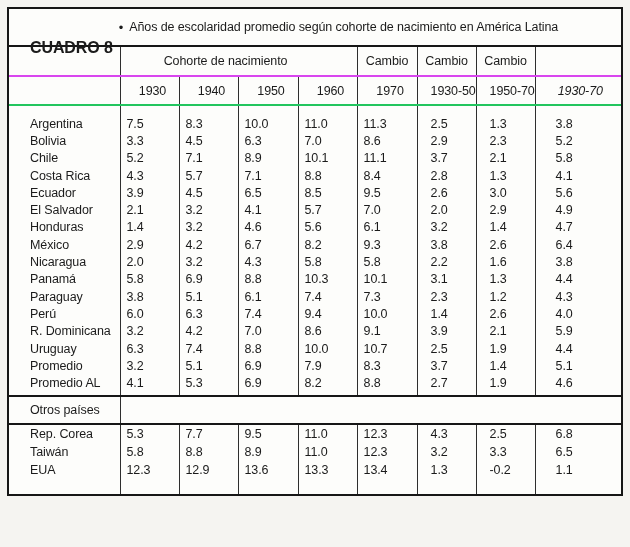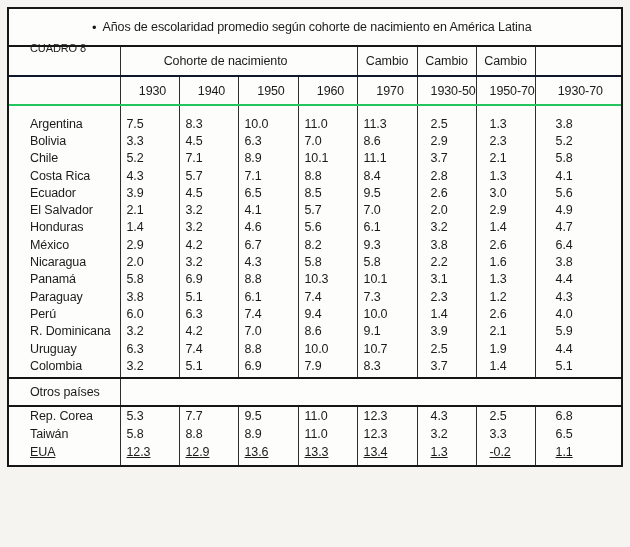--- a/index.html
+++ b/index.html
@@ -18,56 +18,56 @@
     background:#fdfdfb;
   }
   .title-band{
     height:36px;
     border-bottom:2px solid #161616;
     display:flex;align-items:center;
     padding-left:21px;
     letter-spacing:-0.1px;
     font-size:12.5px;
   }
-  .t-label{font-weight:normal;font-size:11px;margin-top:42px;}
+  .t-label{font-weight:bold;font-size:16px;margin-top:42px;}
   .t-bullet{margin:0 6px;font-size:13px;}
   table{
     border-collapse:collapse;
     table-layout:fixed;
     width:612px;
     font-size:12.5px;
     letter-spacing:-0.1px;
   }
   td{padding:0;overflow:hidden;white-space:nowrap;}
   .bl{border-left:1.5px solid #2e2e2e;}
   
-  .group-row td{height:28px;border-bottom:2px solid #0f172a;text-align:center;vertical-align:middle;}
+  .group-row td{height:28px;border-bottom:2px solid #d946ef;text-align:center;vertical-align:middle;}
   .group-row .cohort-span{padding-right:26px;}
   .year-row td{height:27px;border-bottom:2px solid #22c55e;text-align:center;vertical-align:middle;}
-  .year-row td.col8{padding-right:16px;}
+  .year-row td.col8{padding-right:16px;font-style:italic;}
   
   tbody.main td{height:17.3px;vertical-align:middle;}
   tbody.main tr:first-child td{padding-top:9px;}
   tbody.main tr:last-child td{padding-bottom:3px;}
   td.label{padding-left:21px;text-align:left;}
   td.num{text-align:left;}
   td.col1,td.col2,td.col3,td.col4,td.col5{padding-left:6px;}
   td.col6,td.col7{padding-left:13px;}
   td.col8{padding-left:20px;}
   
   .section-row td{
     height:26px;
     border-top:2px solid #161616;
     border-bottom:2px solid #161616;
     vertical-align:middle;
   }
   
   tbody.other td{height:18px;vertical-align:middle;}
   tbody.other tr:first-child td{}
-  tbody.other tr:last-child td{padding-bottom:4px;text-decoration:underline;}
+  tbody.other tr:last-child td{padding-bottom:15px;}
   .source{
     position:absolute;left:14px;top:531px;
     font-size:10.8px;letter-spacing:-0.1px;color:#1b1b1b;margin-top:32px;
   }
 </style>
 </head>
 <body>
 
 <div class="page">
   <div class="frame">
@@ -260,29 +260,40 @@
             <td class="bl num col1">6.3</td>
             <td class="bl num col2">7.4</td>
             <td class="bl num col3">8.8</td>
             <td class="bl num col4">10.0</td>
             <td class="bl num col5">10.7</td>
             <td class="bl num col6">2.5</td>
             <td class="bl num col7">1.9</td>
             <td class="bl num col8">4.4</td>
           </tr>
           <tr>
-            <td class="label">Colombia</td>
+            <td class="label">Promedio</td>
             <td class="bl num col1">3.2</td>
             <td class="bl num col2">5.1</td>
             <td class="bl num col3">6.9</td>
             <td class="bl num col4">7.9</td>
             <td class="bl num col5">8.3</td>
             <td class="bl num col6">3.7</td>
             <td class="bl num col7">1.4</td>
             <td class="bl num col8">5.1</td>
+          </tr>
+          <tr>
+            <td class="label">Promedio AL</td>
+            <td class="bl num col1">4.1</td>
+            <td class="bl num col2">5.3</td>
+            <td class="bl num col3">6.9</td>
+            <td class="bl num col4">8.2</td>
+            <td class="bl num col5">8.8</td>
+            <td class="bl num col6">2.7</td>
+            <td class="bl num col7">1.9</td>
+            <td class="bl num col8">4.6</td>
           </tr>
         </tbody>
       <tbody>
         <tr class="section-row">
           <td class="label">Otros países</td>
           <td colspan="8" class="bl"></td>
         </tr>
       </tbody>
       <tbody class="other" id="other-body">
           <tr>

